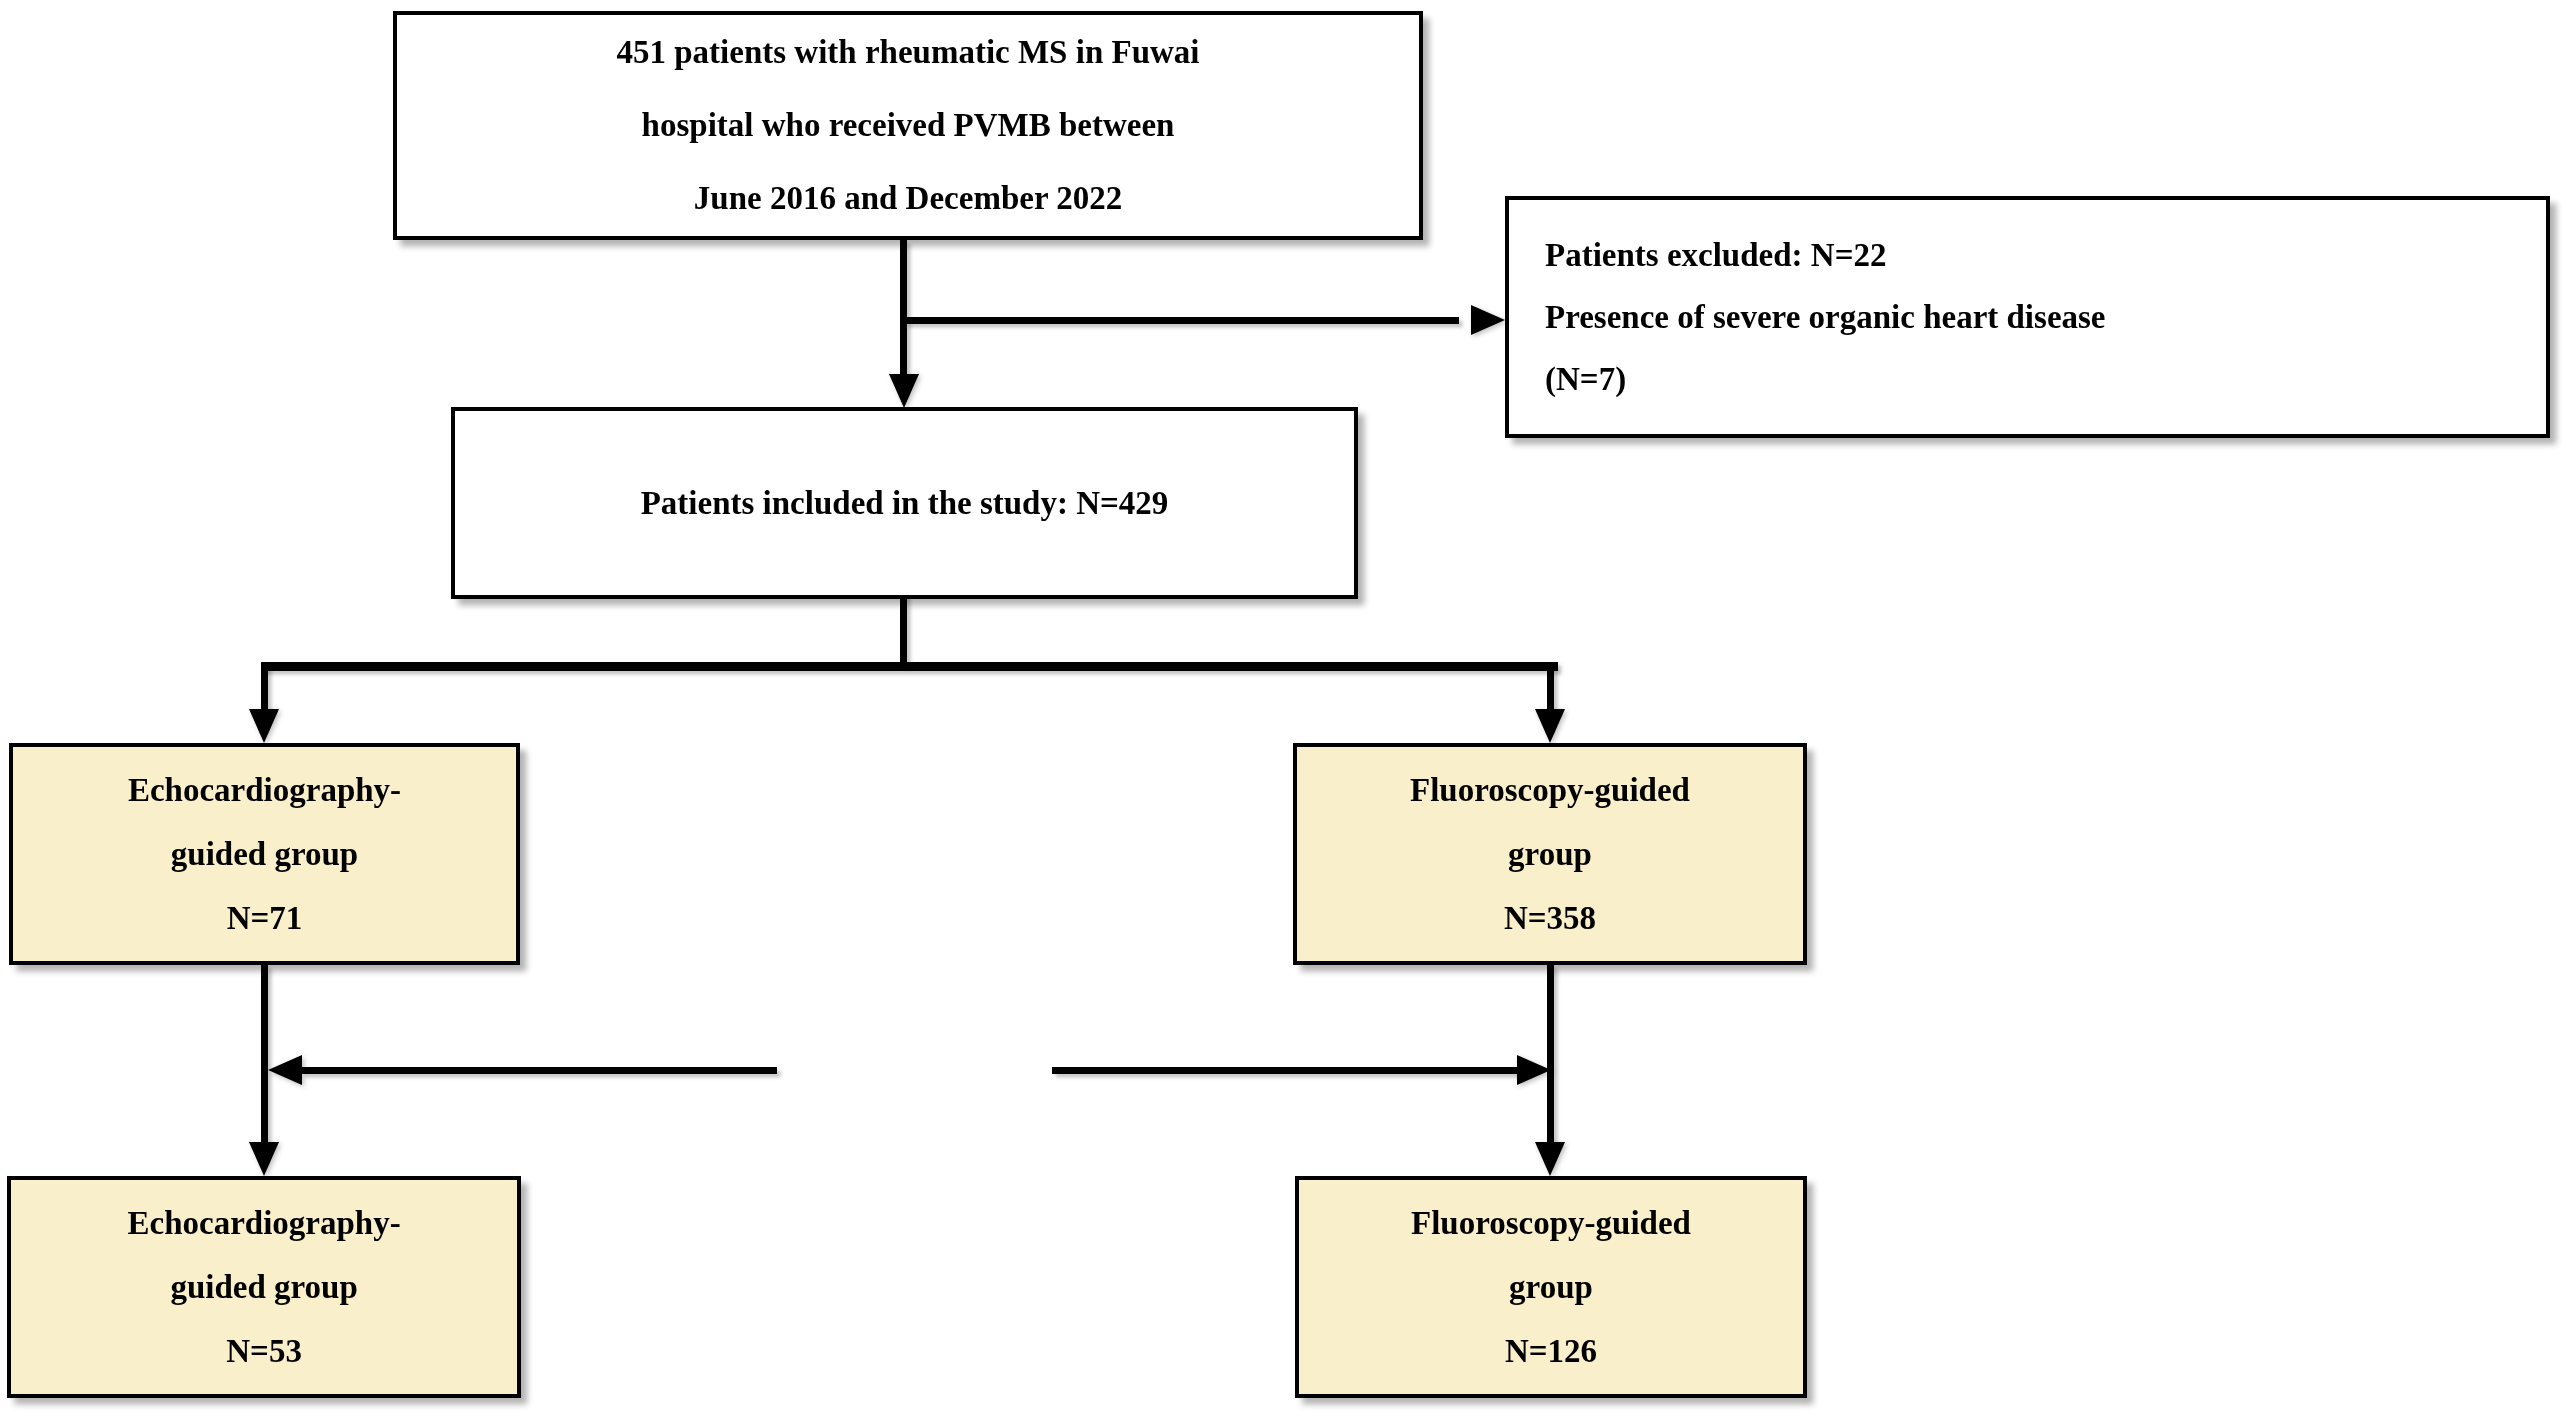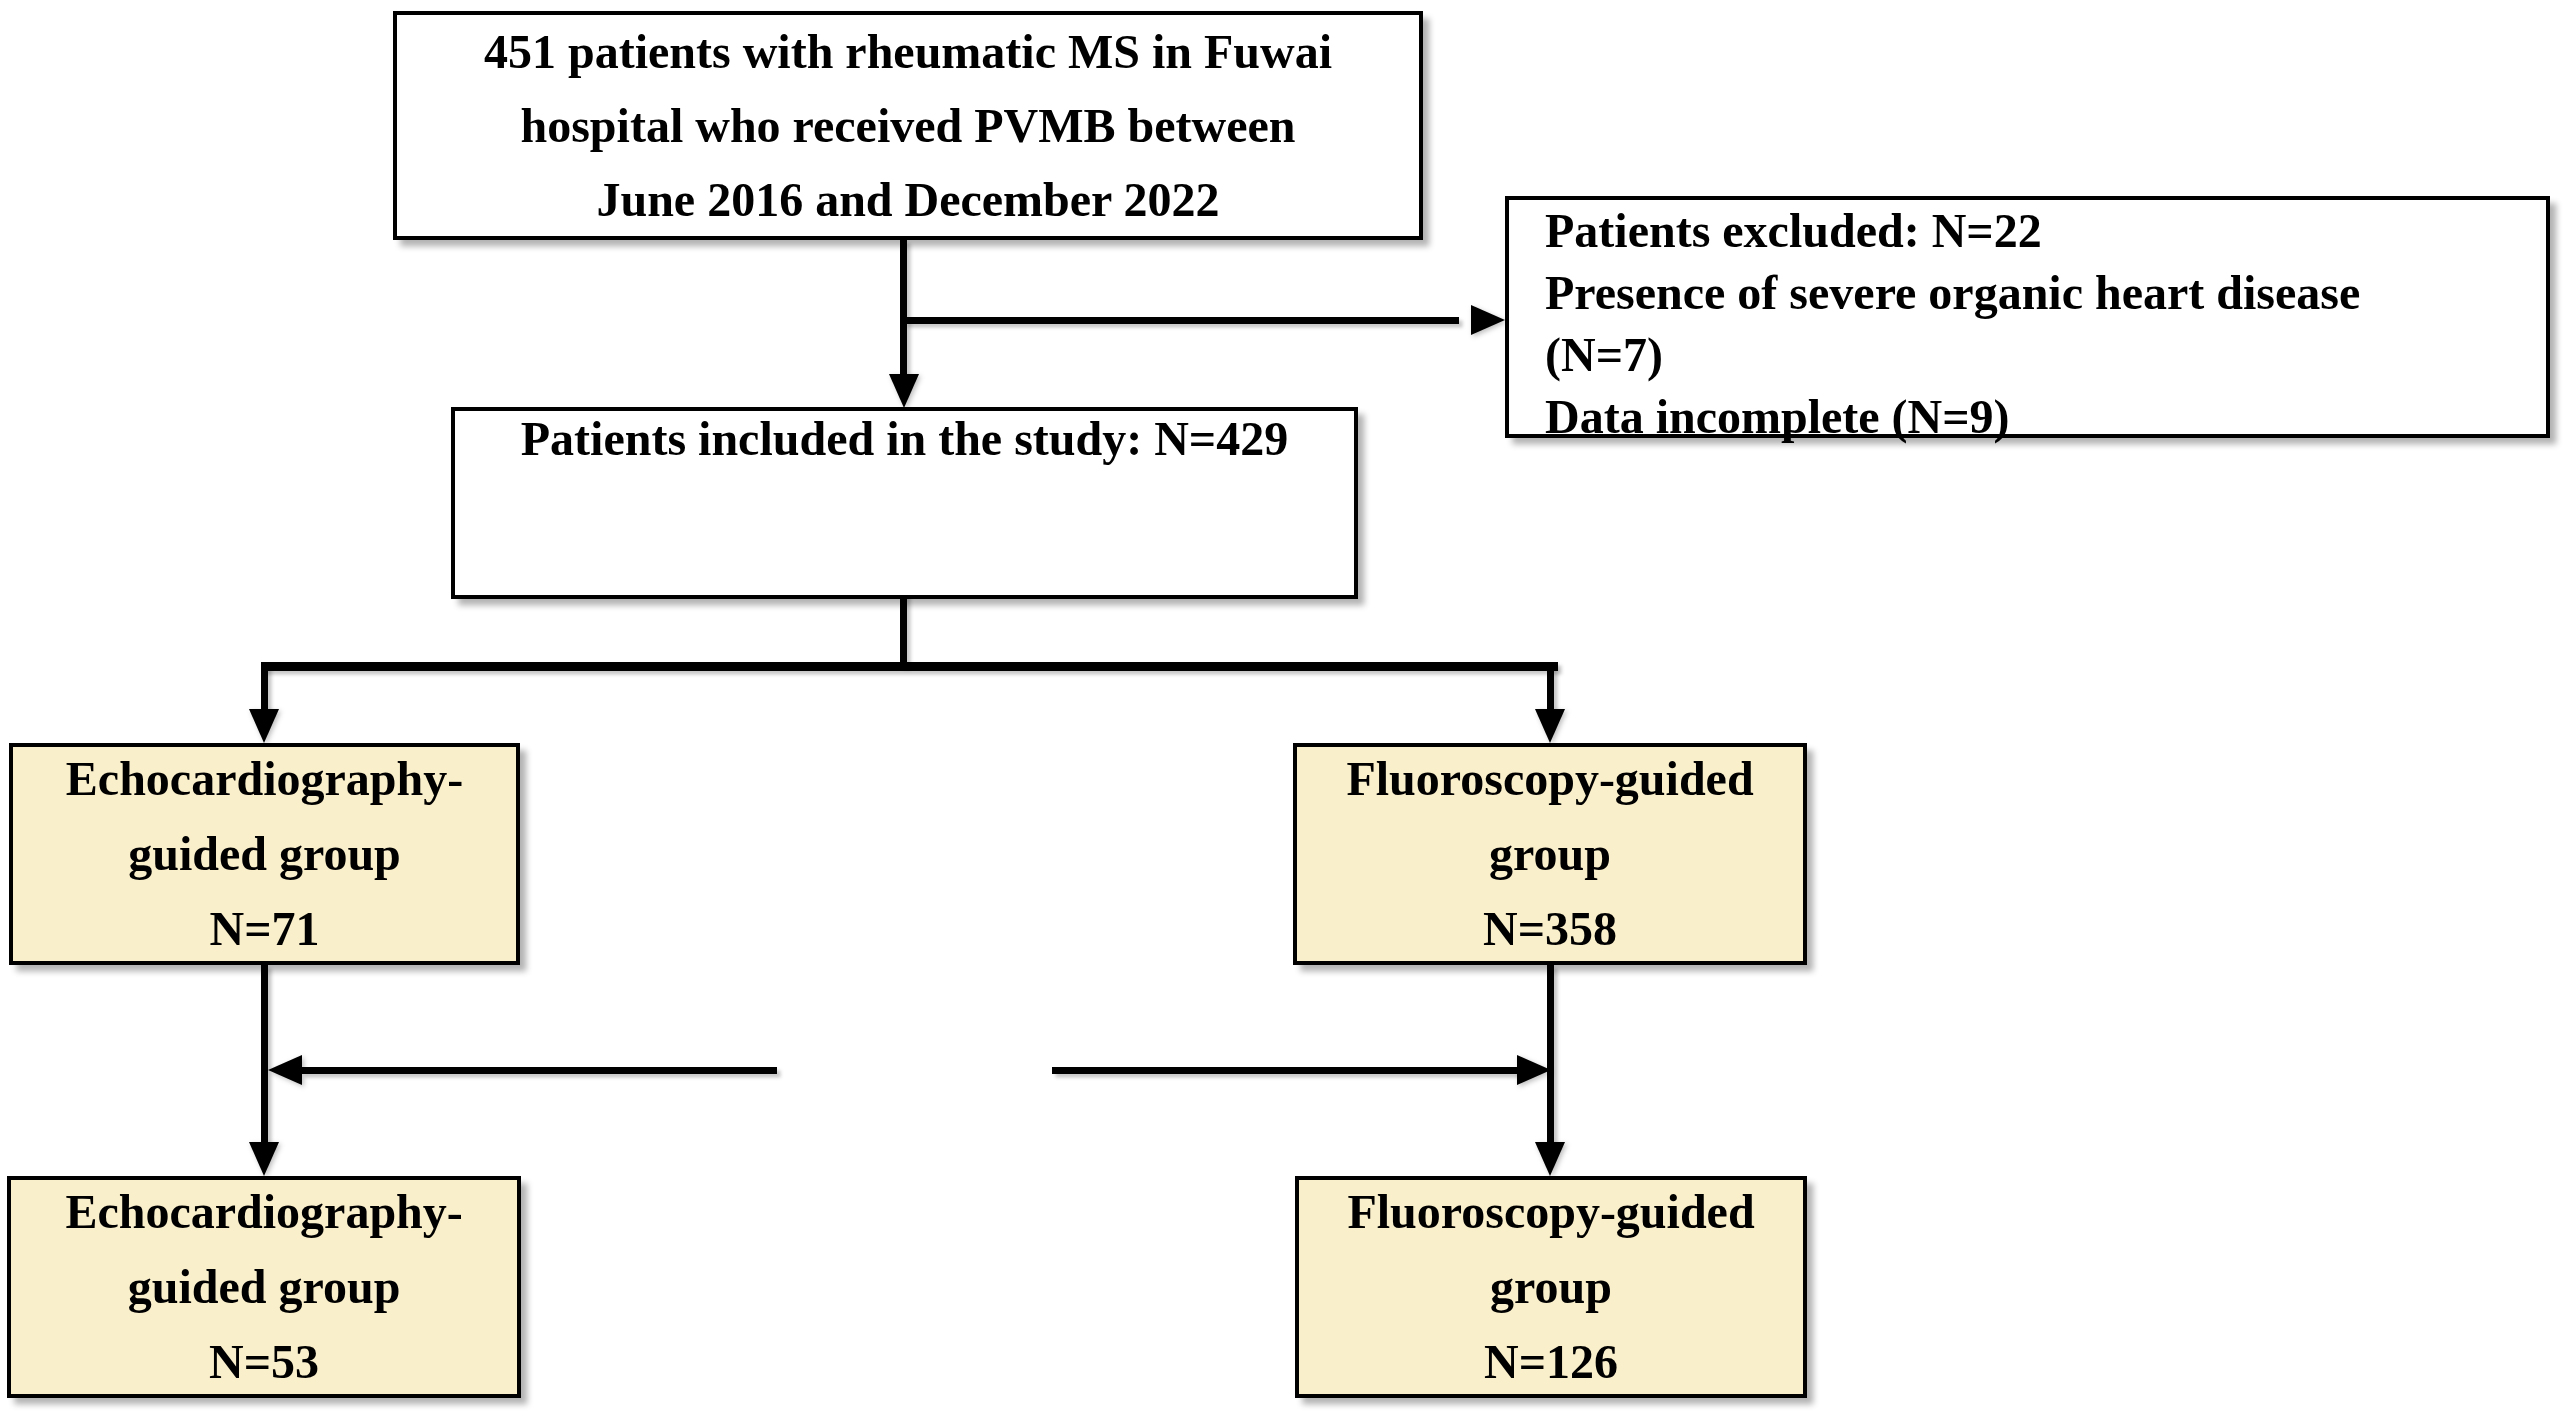--- a/index.html
+++ b/index.html
@@ -17,24 +17,24 @@
     color: #000000;
   }
   .box {
     position: absolute;
     box-sizing: border-box;
     border: 4.4px solid #000000;
     background: #ffffff;
     box-shadow: 7.1px 7.1px 6.2px rgba(0,0,0,0.30);
     display: flex;
     flex-direction: column;
-    justify-content: space-between;
+    justify-content: center;
     align-items: center;
     font-weight: bold;
-    font-size: 48px;
+    font-size: 33px;
     text-align: center;
   }
   .box.cream { background: #FAEFCB; }
   .box.left-align {
     align-items: flex-start;
     text-align: left;
     padding: 0 36px;
   }
   .ln { white-space: nowrap; }
   .box-initial   { left: 393px;  top: 10.7px;   width: 1030px; height: 229px; }
@@ -133,21 +133,20 @@
   <div class="box box-initial">
     <div class="ln">451 patients with rheumatic MS in Fuwai</div>
     <div class="ln">hospital who received PVMB between</div>
     <div class="ln">June 2016 and December 2022</div>
   </div>
 
   <div class="box box-excluded left-align">
     <div class="ln">Patients excluded: N=22</div>
     <div class="ln">Presence of severe organic heart disease</div>
     <div class="ln">(N=7)</div>
-    <div class="ln">Data incomplete (N=9)</div>
   </div>
 
   <div class="box box-included">
     <div class="ln">Patients included in the study: N=429</div>
   </div>
 
   <div class="box cream box-echo-upper">
     <div class="ln">Echocardiography-</div>
     <div class="ln">guided group</div>
     <div class="ln">N=71</div>

